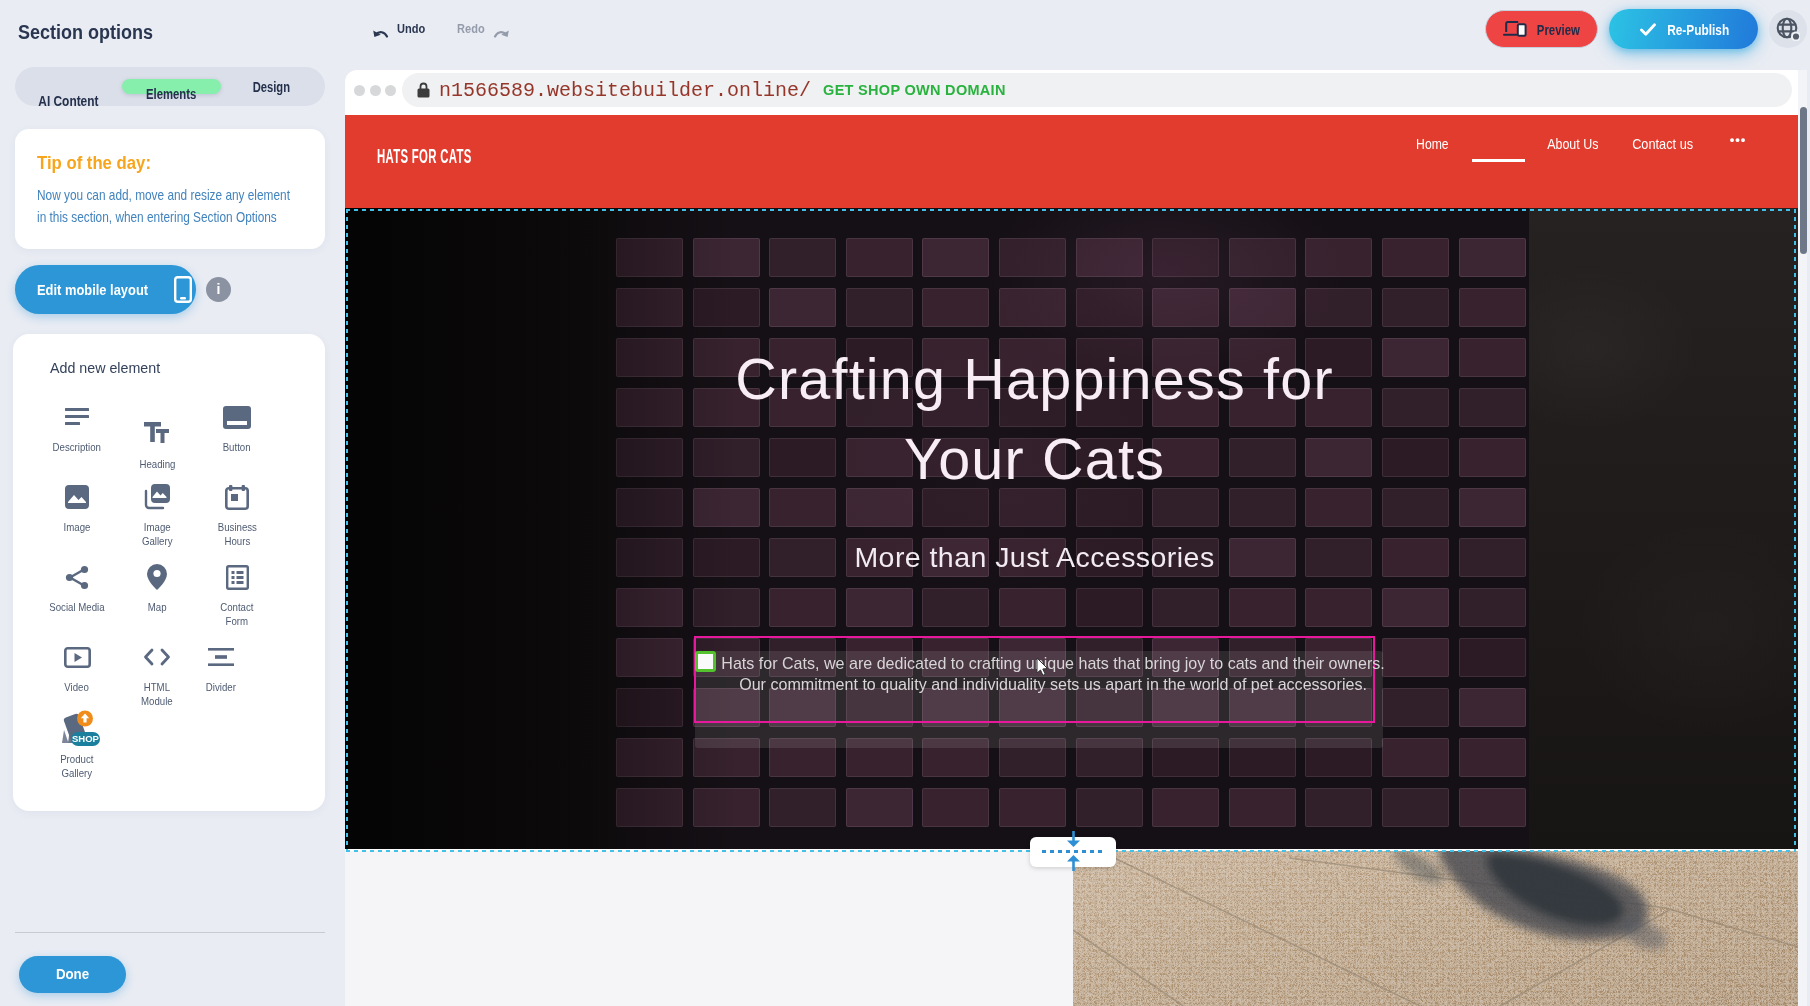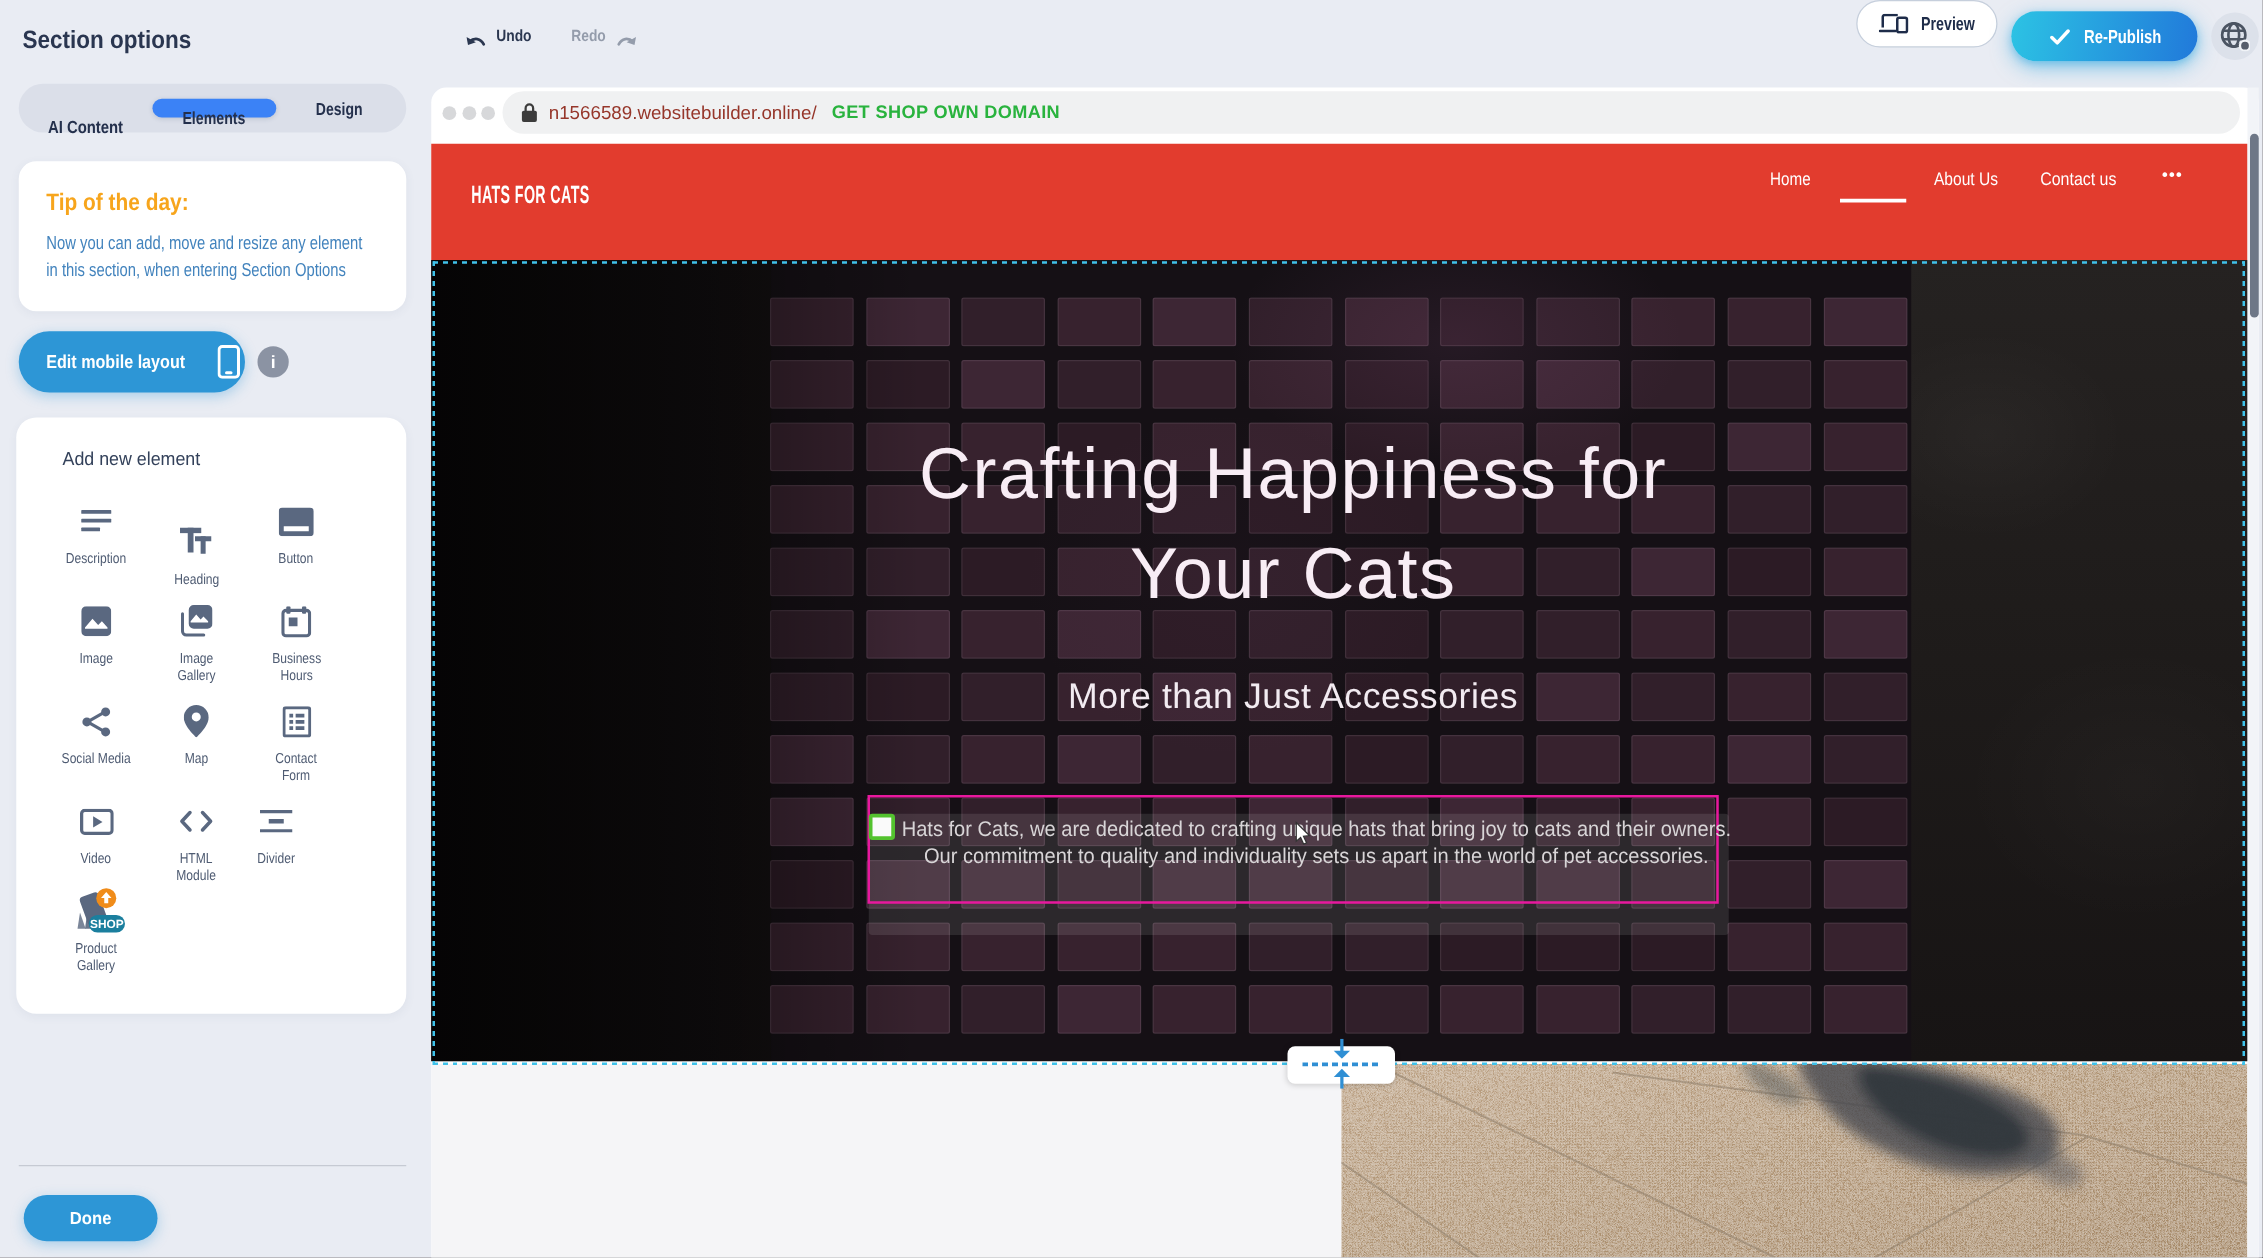--- a/index.html
+++ b/index.html
@@ -4,37 +4,37 @@
 html,body { width:1810px; height:1006px; overflow:hidden; }
 body { background:#e9ecf3; font-family:"Liberation Sans", sans-serif; position:relative; }
 .abs { position:absolute; }
 .cxl { display:inline-block; transform-origin:left center; }
 .cxc { display:inline-block; transform-origin:center center; }
 
 
 .title { left:18px; top:21px; font-size:20px; font-weight:bold; color:#2a3650; }
 .undo-t { left:397px; top:22px; font-size:13px; line-height:13px; font-weight:bold; color:#2b3750; }
 .redo-t { left:457px; top:22px; font-size:13px; line-height:13px; font-weight:bold; color:#949cab; }
-.btn-preview { left:1485px; top:0; width:113px; height:38px; border:1.5px solid #c6cfdc; border-radius:20px;
-  background:#ffffff; display:flex; align-items:center; padding-left:17px; gap:3px;
+.btn-preview { left:1485px; top:10px; width:113px; height:38px; border:1.5px solid #c6cfdc; border-radius:20px;
+  background:#ef4444; display:flex; align-items:center; padding-left:17px; gap:3px;
   font-size:15px; font-weight:bold; color:#1e2c49; }
 .btn-republish { left:1609px; top:9px; width:149px; height:40px; border-radius:20px;
   background:linear-gradient(100deg,#2cc3e4 0%,#2179da 100%);
   box-shadow:0 5px 16px rgba(43,166,224,.55), 0 2px 6px rgba(43,166,224,.35);
   display:flex; align-items:center; padding-left:31px; gap:3px;
   font-size:15px; font-weight:bold; color:#fff; }
 .globe { left:1769px; top:10px; width:38px; height:38px; border-radius:50%; background:#dce1ea;
   display:flex; align-items:center; justify-content:center; }
 
 
 .tabs { left:15px; top:67px; width:310px; height:39px; border-radius:20px; background:#dbdfe9;
   display:flex; align-items:center; }
 .tab { font-size:14px; font-weight:bold; color:#24304c; text-align:center; }
 .tab.ai { width:107px;margin-top:28px; }
-.tab.el { width:99px; height:15px; line-height:31px; background:#3b82f6; border-radius:16px;
+.tab.el { width:99px; height:15px; line-height:31px; background:#86efac; border-radius:16px;
   box-shadow:0 1px 4px rgba(40,60,100,.18);text-align:center; }
 .tab.de { width:100px; }
 .tipcard { left:15px; top:129px; width:310px; height:120px; background:#fff; border-radius:14px;
   box-shadow:0 2px 8px rgba(60,80,120,.06); }
 .tiptitle { left:37px; top:152px; font-size:19px; font-weight:bold; color:#f7a51c; }
 .tipbody { left:37px; top:184px; width:290px; font-size:15px; line-height:21.5px; color:#4283bd; white-space:nowrap; }
 .btn-mobile { left:15px; top:265px; width:181px; height:49px; border-radius:25px; background:#2d96d6;
   display:flex; align-items:center; color:#fff; font-size:15px; font-weight:bold;
   box-shadow:0 3px 10px rgba(45,150,214,.35); }
 .btn-mobile .t { margin-left:22px; }
@@ -52,21 +52,21 @@
   color:#fff; font-size:14px; font-weight:bold; text-align:center; line-height:37px;
   box-shadow:0 3px 10px rgba(45,150,214,.35); }
 
 
 .canvas { left:345px; top:70px; width:1462px; height:936px; background:#fff; border-radius:12px 12px 0 0; }
 .dots { left:354px; top:85px; display:flex; gap:4.5px; }
 .dots i { width:11px; height:11px; border-radius:50%; background:#d7d8da; }
 .addr { left:402px; top:73px; width:1390px; height:34px; border-radius:17px; background:#f0f1f2;
   display:flex; align-items:center; }
 .addr svg { margin-left:15px; }
-.url { font-size:15px; color:#96362a; margin-left:9px; }
+.url { font-size:20px; color:#96362a; margin-left:9px;font-family:Liberation Mono, monospace; }
 .getdomain { font-size:14.5px; font-weight:bold; color:#29b33e; margin-left:12px; letter-spacing:.3px; }
 .redbar { left:345px; top:115px; width:1453px; height:93px; background:#e23c2e; }
 .logo { left:377px; top:146px; font-size:19px; font-weight:bold; color:#fff; letter-spacing:.5px;
   transform:scaleX(.60) scaleY(1.05); transform-origin:left center; white-space:nowrap; }
 .nav { position:absolute; top:136px; font-size:14.5px; color:#fff; text-align:center; }
 .homeline { left:1472px; top:159px; width:53px; height:3px; background:#fff; }
 
 
 .hero { left:345px; top:208px; width:1453px; height:641px; background:#151015; overflow:hidden; }
 .hgrid { position:absolute; left:271px; top:30px; width:913px; height:631px;

